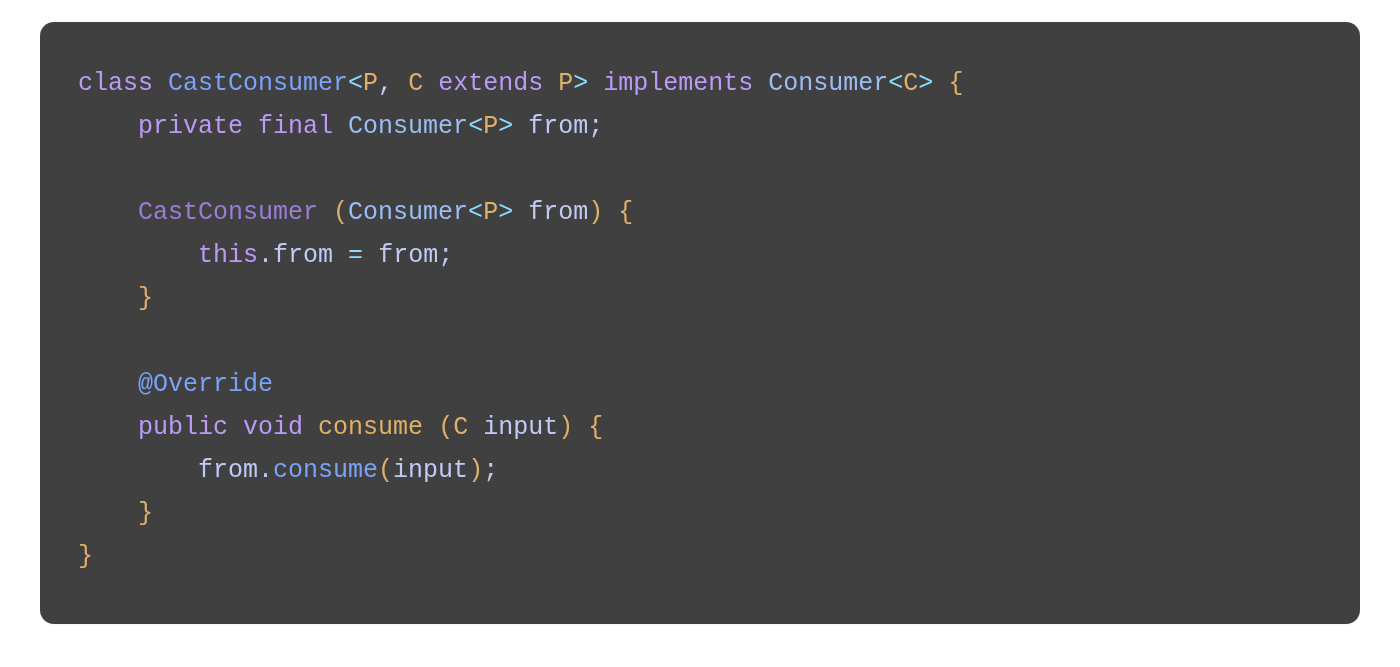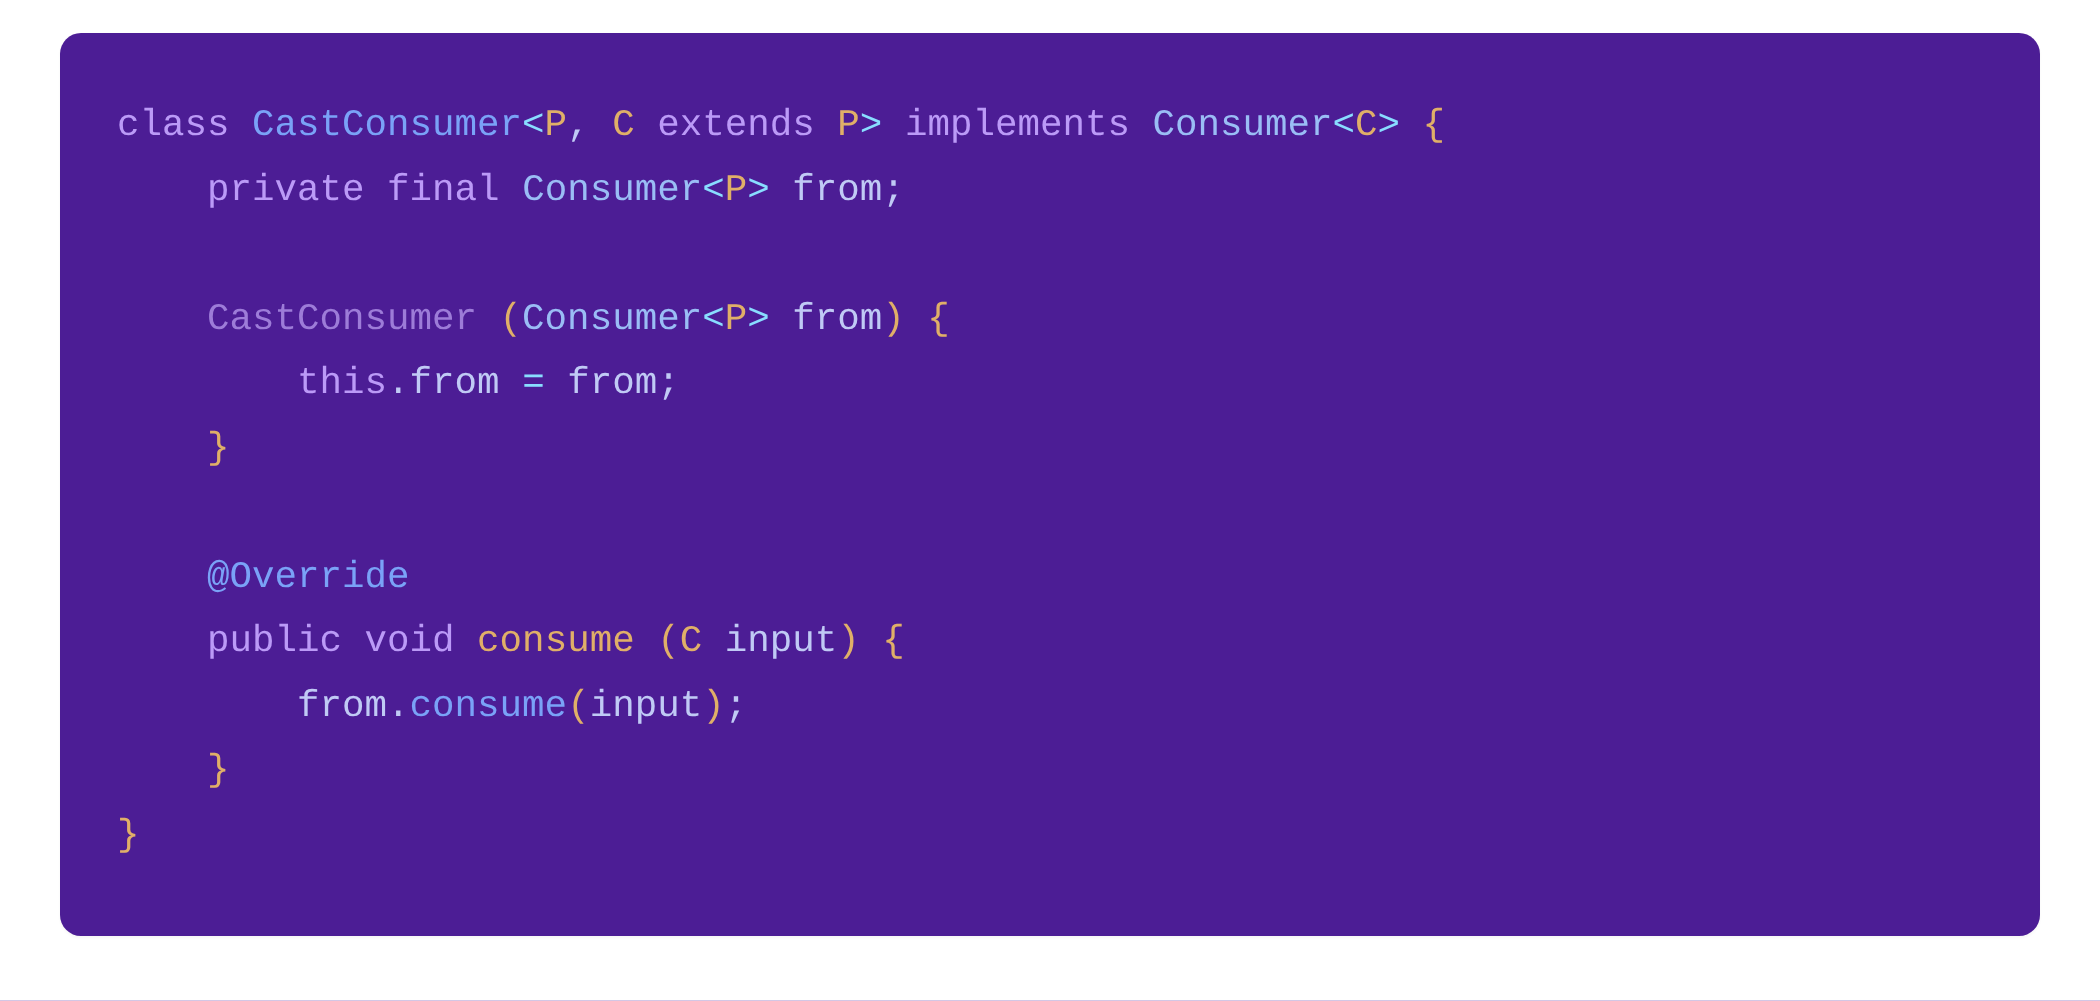--- a/index.html
+++ b/index.html
@@ -6,21 +6,21 @@
     margin: 0;
     padding: 0;
     width: 1400px;
     height: 667px;
     background: #ffffff;
     font-family: "SFMono-Regular", ui-monospace, Menlo, Consolas, "Liberation Mono", monospace;
   }
   .code-block {
     box-sizing: border-box;
     margin: 22px 40px;
-    background: #4c1d95;
+    background: #404040;
     border-radius: 14px;
     padding: 40px 38px 46px 38px;
     font-size: 25px;
     line-height: 1.72;
     color: #c0caf5;
     white-space: pre;
     overflow: hidden;
     box-shadow: 0 1px 2px rgba(0,0,0,0.04);
   }
   .tok-kw     { color: #bb9af7; }  

